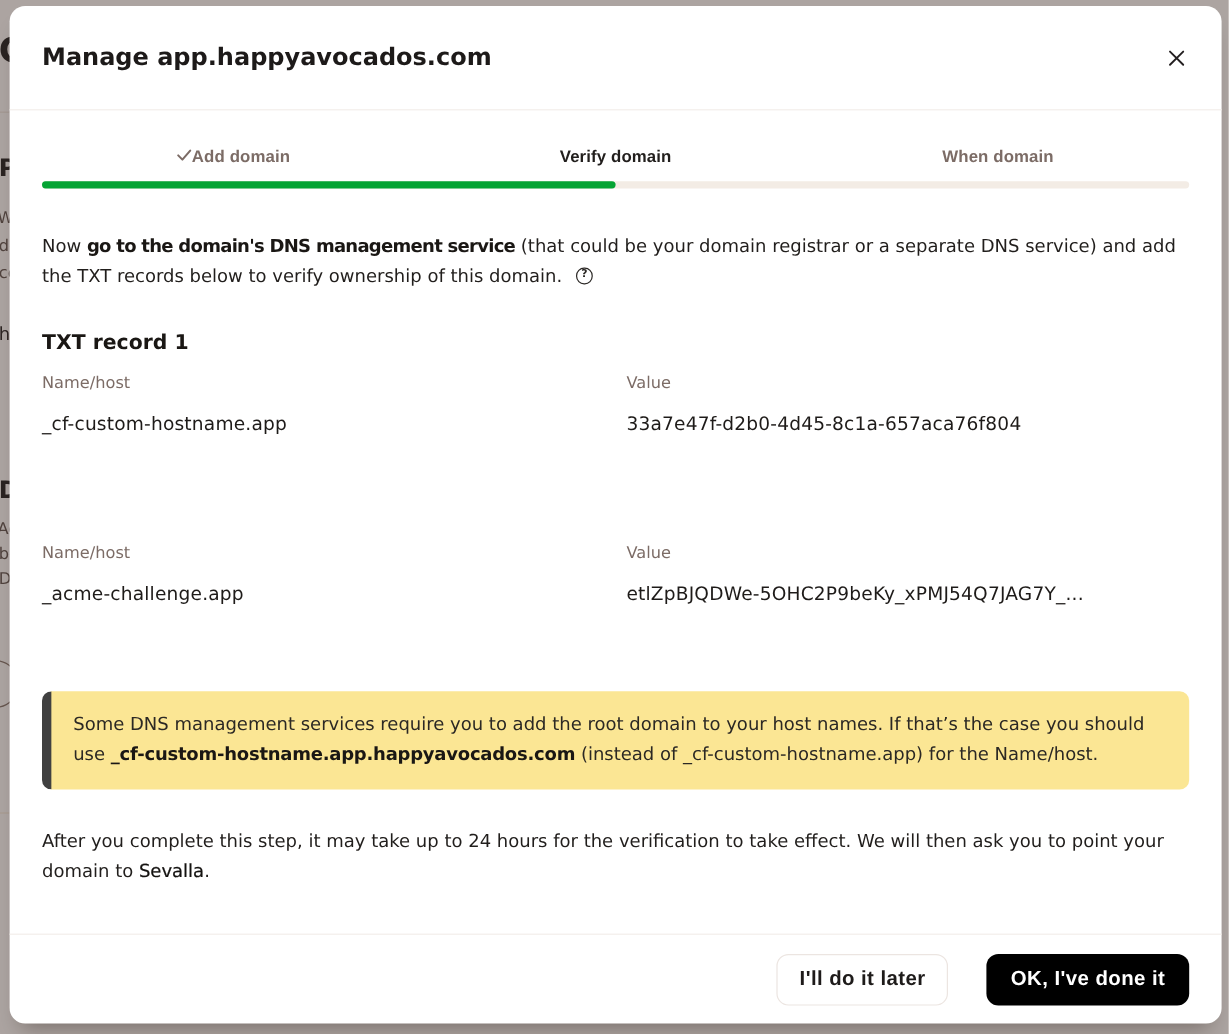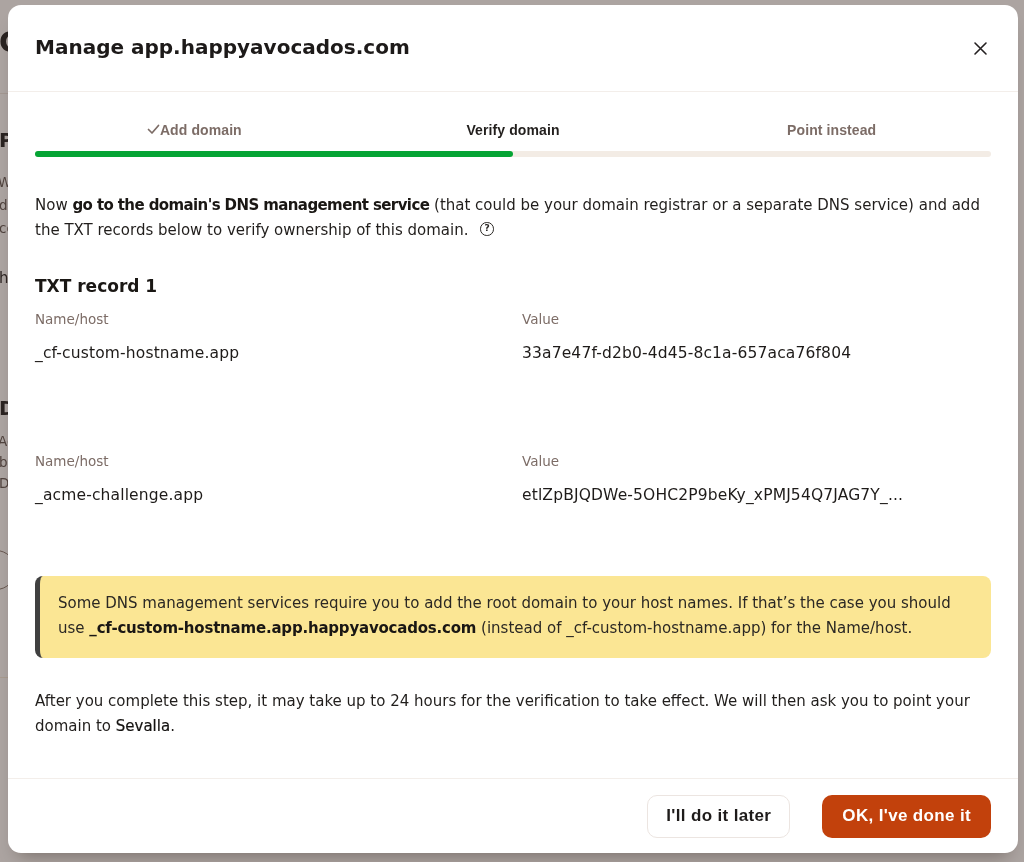--- a/index.html
+++ b/index.html
@@ -64,42 +64,42 @@
     vertical-align:4px; margin-left:7px; cursor:pointer;
   }
   .record { margin-top:33px; }
   .record2 { margin-top:76px; }
   .record-heading { font-size:17px; font-weight:700; color:#1a1714; }
   .record-grid { display:grid; grid-template-columns:487px 1fr; }
   .record-grid .col-label { margin-top:15px; font-size:13.5px; color:#7c6c66; }
   .record-grid .col-value { margin-top:17px; font-size:15.5px; letter-spacing:0.15px; color:#1e1b19; }
   
   .warning {
-    margin-top:72px; background:#fbe694; border-left:5px solid #404040; border-radius:8px;
+    margin-top:72px; background:#fbe694; border-left:8px solid #404040; border-radius:8px;
     padding:15px 20px 17px 18px; font-size:15px; line-height:25px; color:#2b2824;
   }
   .warning b { letter-spacing:-0.2px; }
   
   .after-note { margin-top:31px; font-size:15px; line-height:25px; color:#211e1c; }
   .after-note .brand { color:#141210; -webkit-text-stroke:0.2px #141210; }
   
   .modal-footer {
     position:absolute; left:0; right:0; bottom:0; height:75px;
     border-top:1px solid #f3eeea;
     display:flex; align-items:center; justify-content:flex-end; gap:32px;
     padding:0 27px;
   }
   .btn {
     height:43px; border-radius:10px;
     font-family:"Liberation Sans", sans-serif;
     font-size:17px; font-weight:700; letter-spacing:0.35px; cursor:pointer;
     display:flex; align-items:center; justify-content:center;
   }
   .btn-secondary { background:#ffffff; border:1px solid #ece5e1; color:#1e1b1a; padding:0 18px; }
-  .btn-primary { background:#c2410c; border:none; color:#ffffff; padding:0 20px; }
+  .btn-primary { background:#000000; border:none; color:#ffffff; padding:0 20px; }
 </style>
 </head>
 <body>
 
 <div class="bg-page">
   <div class="bg-frag bg-h1" style="left:-1px; top:25px;">Custom domains</div>
   <div class="bg-line" style="top:93px; width:8px;"></div>
   <div class="bg-frag bg-h2" style="left:-1px; top:128px;">Point your domain</div>
   <div class="bg-frag bg-small" style="left:-2px; top:174px;">When you add a custom domain</div>
   <div class="bg-frag bg-small" style="left:-1px; top:197px;">domain registrar or a separate</div>
@@ -130,21 +130,21 @@
     <div class="step done">
       <svg width="13" height="11" viewBox="0 0 13 11" style="margin-top:-1px;">
           <path d="M1.5 5.5 L5 9 L11.5 1.5" fill="none" stroke="#7c6c66" stroke-width="1.7" stroke-linecap="round" stroke-linejoin="round"></path>
         </svg>
       <span>Add domain</span>
     </div>
     <div class="step current">
       <span>Verify domain</span>
     </div>
     <div class="step">
-      <span>Point instead</span>
+      <span>When domain</span>
     </div>
   </div>
   <div class="progress-track">
     <div class="progress-fill" id="progress-fill" style="width: 50%;"></div>
   </div>
 
   <div class="modal-body">
     <p class="intro"><span><span>Now </span><b>go to the domain's DNS management service</b><span> (that could be your domain registrar or a separate DNS service) and add the TXT records below to verify ownership of this domain. </span></span><span class="help-icon">?</span></p>
 
     <div class="record">

